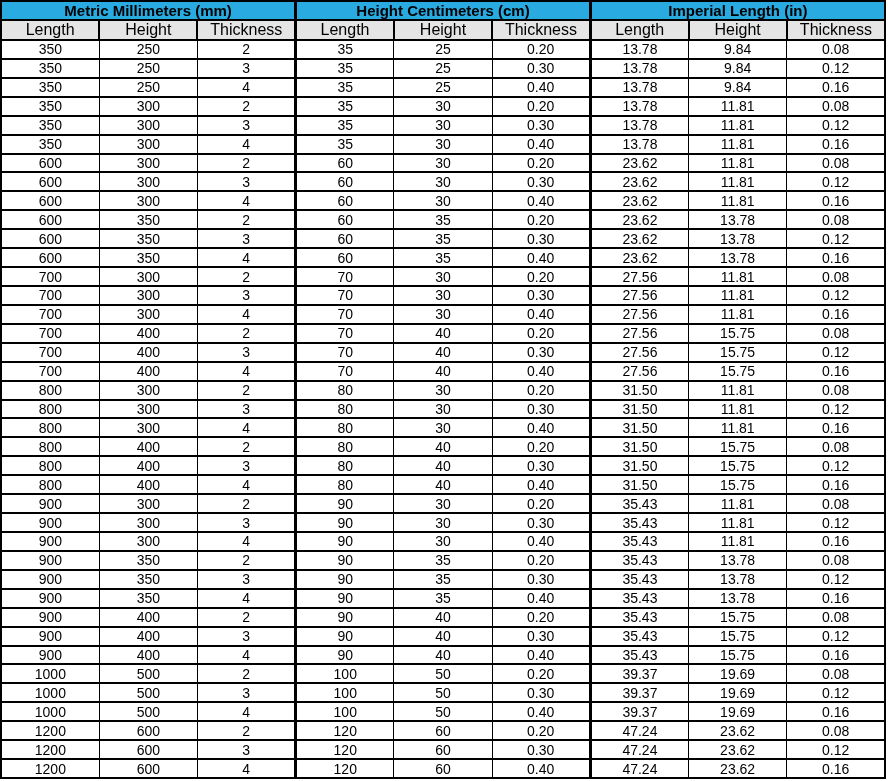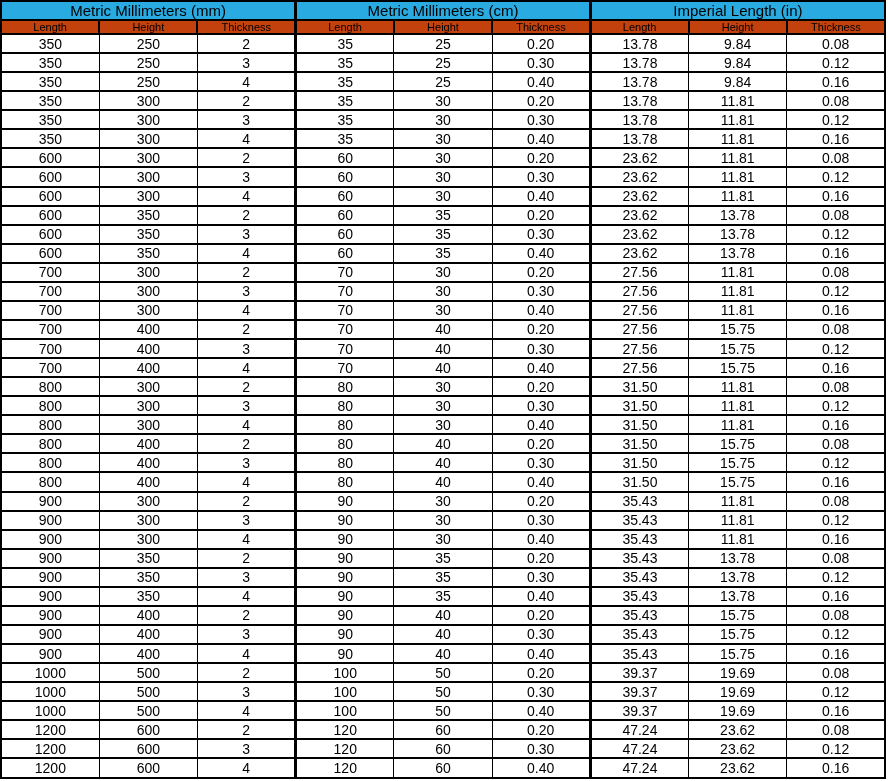--- a/index.html
+++ b/index.html
@@ -20,26 +20,26 @@
   table.conv-table td {
     padding: 0;
     text-align: center;
     vertical-align: middle;
     overflow: hidden;
     white-space: nowrap;
   }
   tr.section-title-row th {
     background: #29ABE2;
     font-size: 15px;
-    font-weight: normal;
+    font-weight: bold;
     border: 2px solid #000000;
   }
   tr.column-header-row th {
-    background: #c2410c;
-    font-size: 11px;
+    background: #e5e5e5;
+    font-size: 16px;
     font-weight: normal;
     border: 2px solid #000000;
   }
   tbody td {
     background: #ffffff;
     font-size: 14px;
     border: 1px solid #000000;
     border-top-width: 2px;
     border-bottom-width: 2px;
   }
@@ -47,21 +47,21 @@
     border-left: 3px solid #000000 !important;
   }
 </style>
 </head>
 <body>
 
 <table class="conv-table">
   <thead>
     <tr class="section-title-row">
       <th colspan="3">Metric Millimeters (mm)</th>
-      <th colspan="3" class="sect-start">Metric Millimeters (cm)</th>
+      <th colspan="3" class="sect-start">Height Centimeters (cm)</th>
       <th colspan="3" class="sect-start">Imperial Length (in)</th>
     </tr>
     <tr class="column-header-row">
       <th>Length</th>
       <th>Height</th>
       <th>Thickness</th>
       <th class="sect-start">Length</th>
       <th>Height</th>
       <th>Thickness</th>
       <th class="sect-start">Length</th>

